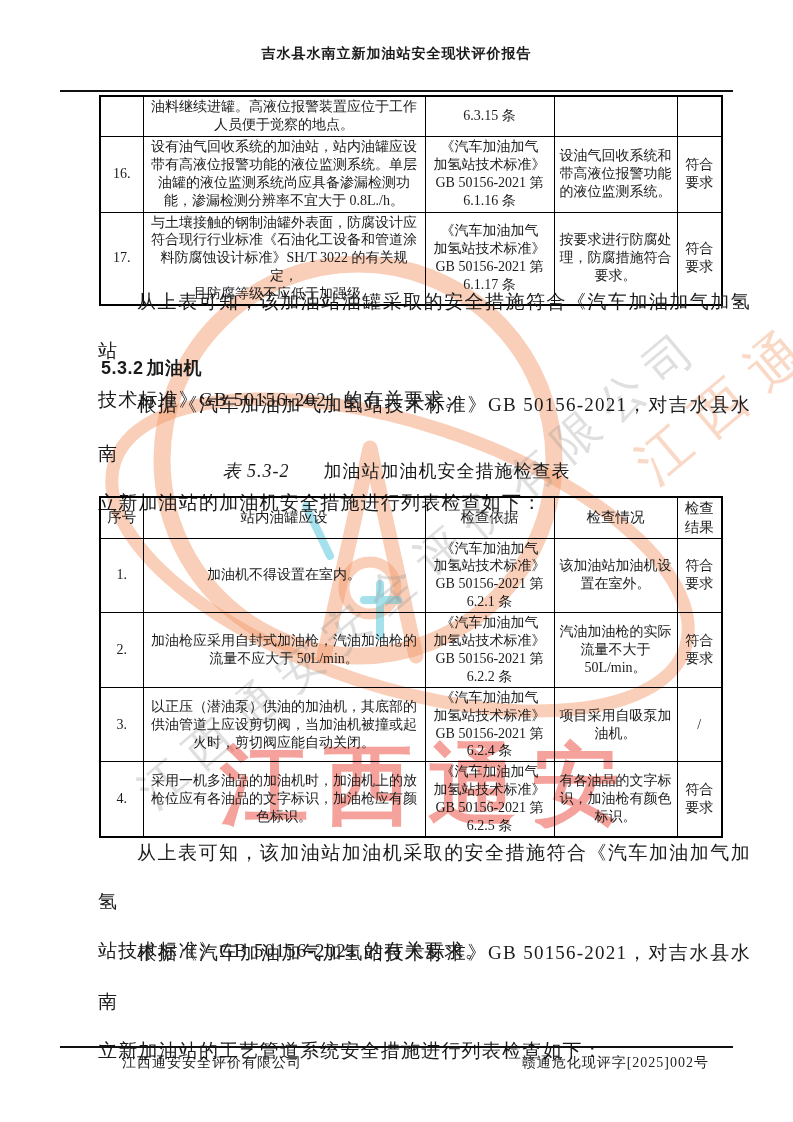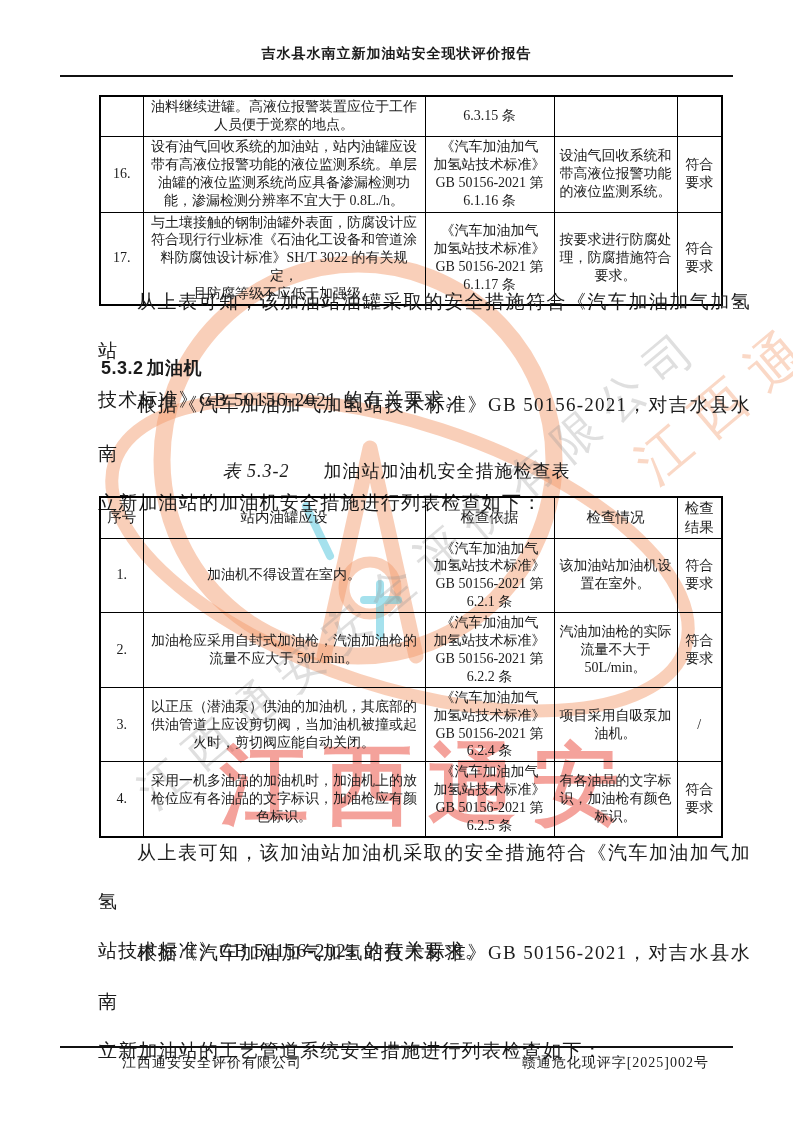--- a/index.html
+++ b/index.html
@@ -13,21 +13,21 @@
   .wm-gray{left:-14px;top:536px;width:870px;transform:rotate(-40deg);
            font-size:46px;letter-spacing:14px;color:rgba(150,150,150,0.30);}
   .wm-salmon{left:540px;top:158px;width:870px;transform:rotate(-40deg);
            font-size:54px;letter-spacing:18px;color:rgba(243,152,106,0.38);}
   .wm-red{position:absolute;left:220px;top:726px;font-size:88px;font-weight:bold;
            letter-spacing:16px;color:rgba(231,60,47,0.48);white-space:nowrap;
            font-family:"Liberation Sans","DejaVu Sans",sans-serif;}
   
   .content{position:absolute;inset:0;z-index:1;}
   .header{position:absolute;top:44px;left:60px;right:60px;text-align:center;
-          border-bottom:2px solid #111;padding-bottom:12px;}
+          border-bottom:2px solid #111;padding-bottom:27px;}
   .header .title{font-size:14px;font-weight:bold;letter-spacing:1px;}
   table{border-collapse:collapse;table-layout:fixed;background:transparent;}
   .chk{position:absolute;left:99px;width:622px;border:2px solid #000;}
   .chk td,.chk th{border:1px solid #000;padding:1px 4px;text-align:center;
           vertical-align:middle;font-weight:normal;overflow:hidden;
           font-size:14px;line-height:1.28;white-space:pre-line;}
   .chk th{font-size:14.5px;}
   .t1{top:95px;}
   .t2{top:496px;padding-left:44px;}
   .r40{height:40px;margin-top:24px;} .r76{height:76px;} .r41{height:41px;} .r73{height:73px;} .r74{height:74px;}

